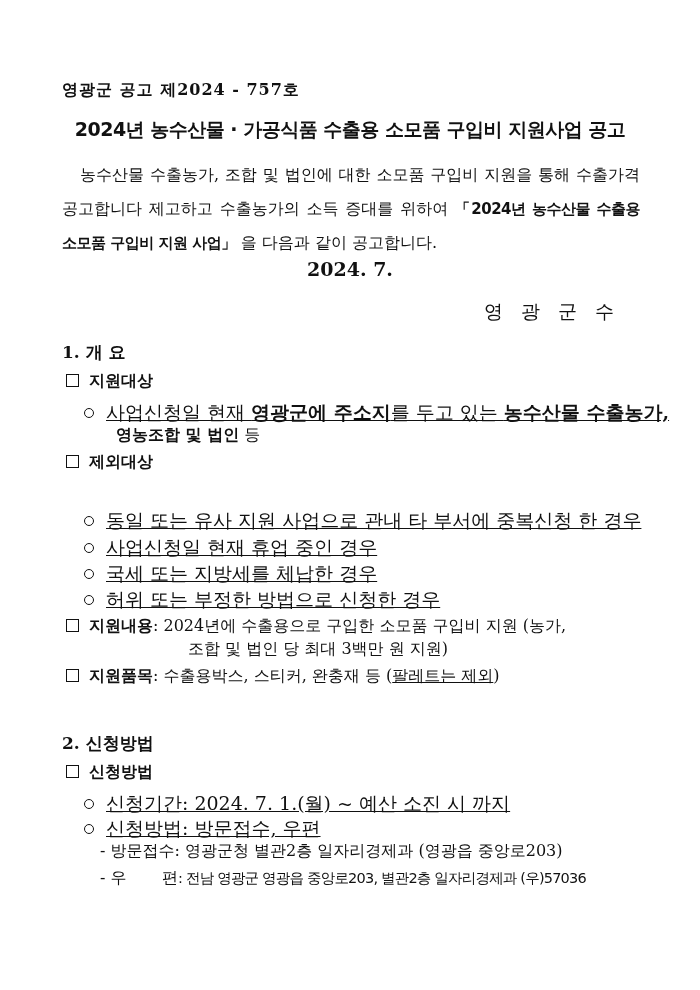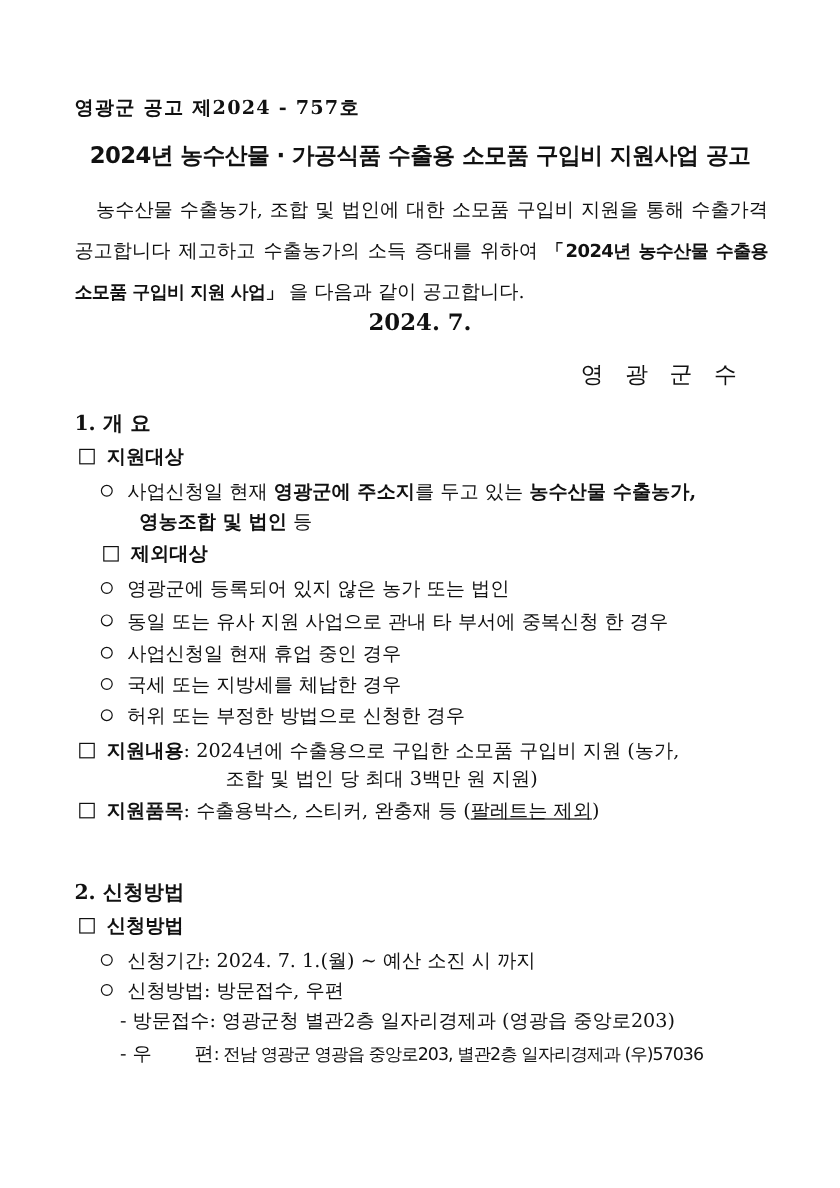--- a/index.html
+++ b/index.html
@@ -75,21 +75,22 @@
     .sq {
       display: inline-block;
       width: 13px; height: 13px;
       border: 1.5px solid #111;
       vertical-align: -1px;
       margin-right: 10px;
       box-sizing: border-box;
     }
     .bullet {
       left: 84px;
-      font-size: 16px;
+      font-size: 19px;
+      text-decoration: underline;
     }
     .circ {
       display: inline-block;
       width: 10px; height: 10px;
       border: 1.5px solid #111;
       border-radius: 50%;
       box-sizing: border-box;
       margin-right: 12px;
       vertical-align: 1px;
     }
@@ -131,27 +132,24 @@
     <span class="sq"></span><span>지원대상</span>
   </div>
 
   <div class="abs bullet" style="top:400px;">
     <span class="circ"></span><span>사업신청일 현재 </span><span class="bold">영광군에 주소지</span><span>를 두고 있는 </span><span class="bold">농수산물 수출농가,</span>
   </div>
   <div class="abs cont" style="left:116px; top:425px;">
     <span class="bold">영농조합 및 법인</span><span> 등</span>
   </div>
 
-  <div class="abs sq-head" style="top:452px;margin-left:20px;">
+  <div class="abs sq-head" style="top:452px;">
     <span class="sq"></span><span>제외대상</span>
   </div>
 
-  <div class="abs bullet" style="top:481px;">
-    <span class="circ"></span><span>영광군에 등록되어 있지 않은 농가 또는 법인</span>
-  </div>
   <div class="abs bullet" style="top:508px;">
     <span class="circ"></span><span>동일 또는 유사 지원 사업으로 관내 타 부서에 중복신청 한 경우</span>
   </div>
   <div class="abs bullet" style="top:561px;">
     <span class="circ"></span><span>국세 또는 지방세를 체납한 경우</span>
   </div>
   <div class="abs bullet" style="top:535px;">
     <span class="circ"></span><span>사업신청일 현재 휴업 중인 경우</span>
   </div>
   <div class="abs bullet" style="top:587px;">

